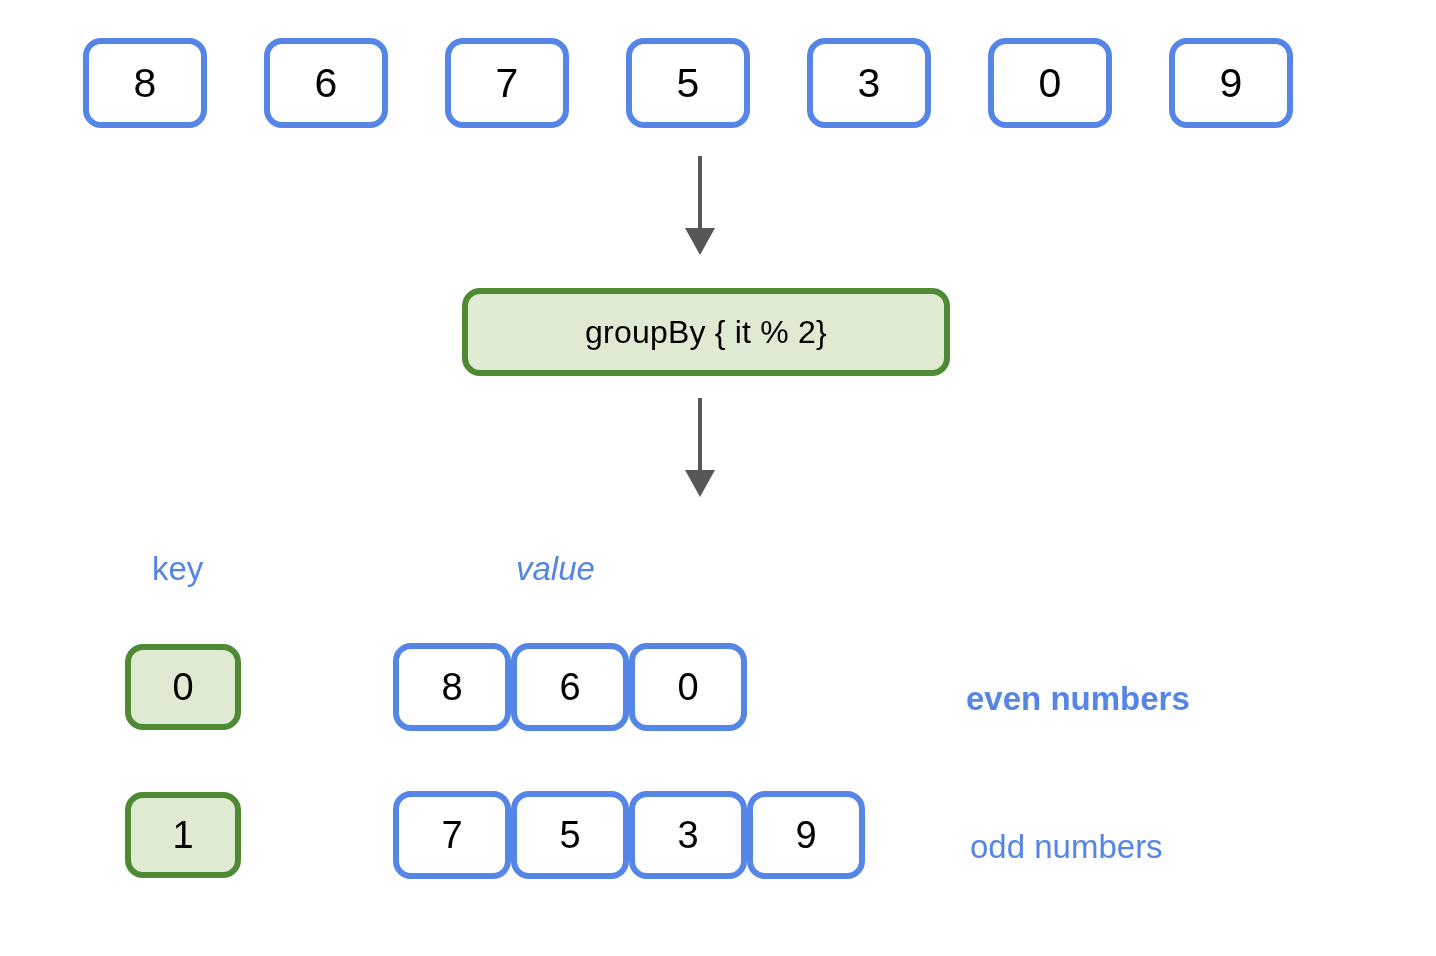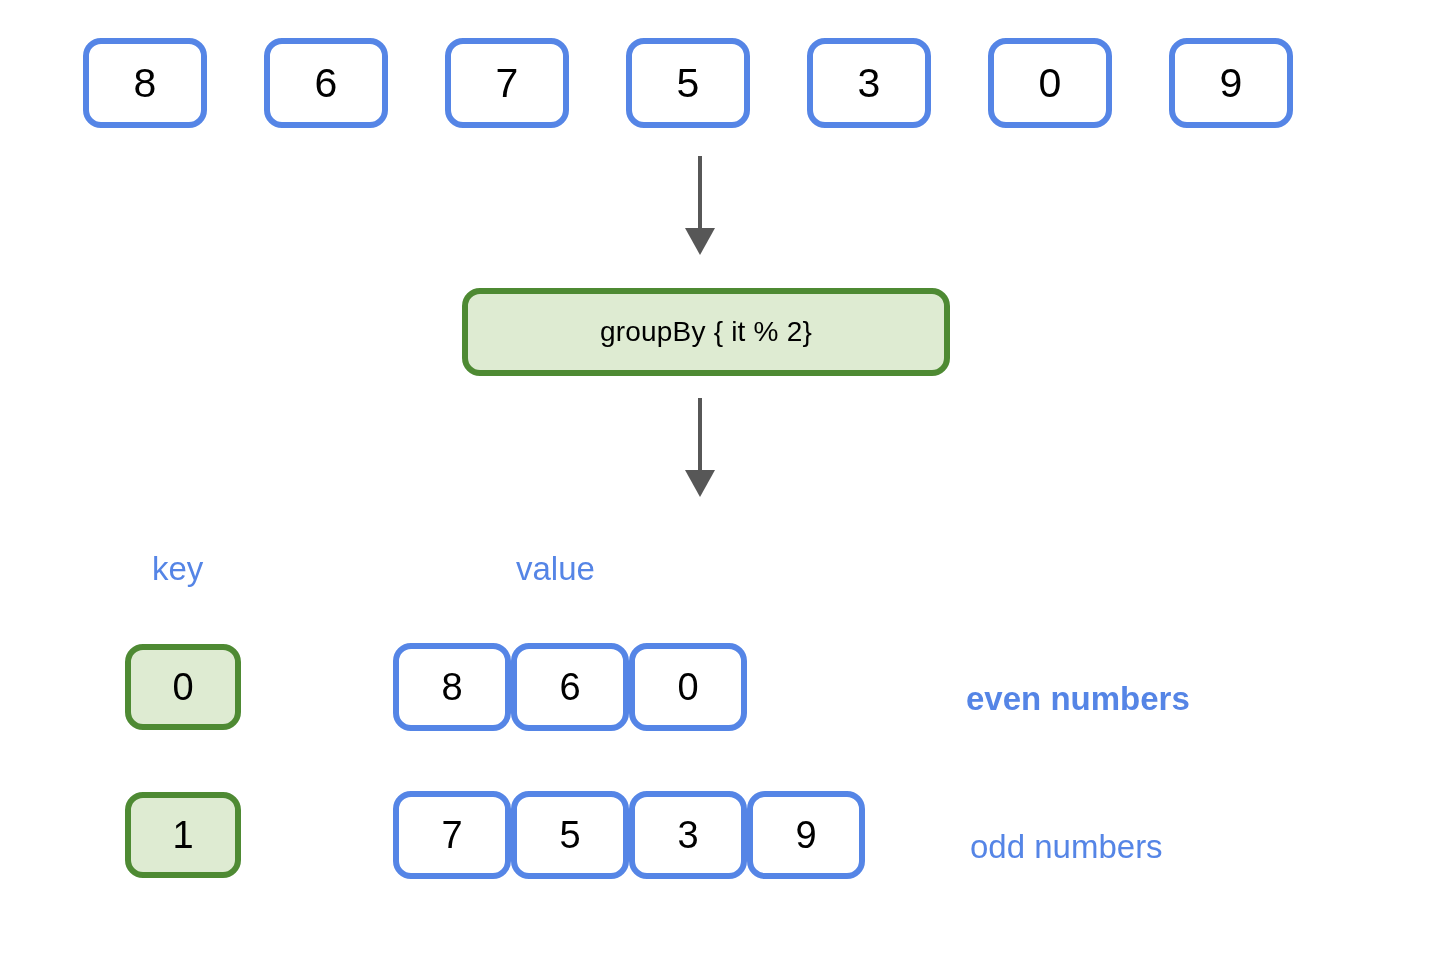--- a/index.html
+++ b/index.html
@@ -47,21 +47,21 @@
 
   
   .op-box {
     left: 462px;
     top: 288px;
     width: 488px;
     height: 88px;
     border: 6px solid #4E8A33;
     border-radius: 18px;
     background: #DEEBD2;
-    font-size: 28px;
+    font-size: 32px;
     letter-spacing: 0.2px;
   }
 
   
   .key-box {
     width: 116px;
     height: 86px;
     border: 6px solid #4E8A33;
     border-radius: 18px;
     background: #DEEBD2;
@@ -79,21 +79,21 @@
 
   
   .label {
     position: absolute;
     color: #5585E6;
     font-size: 33px;
     line-height: 1;
     white-space: nowrap;
   }
   .label-key   { left: 152px; top: 552px; }
-  .label-value { left: 516px; top: 552px; }
+  .label-value { left: 516px; top: 552px; font-style: italic; }
   .label-even  { left: 966px; top: 682px; font-weight: bold; }
   .label-odd   { left: 970px; top: 830px; }
 
   
   .arrow-svg {
     position: absolute;
     overflow: visible;
   }
   .arrow-line {
     stroke: #575757;

